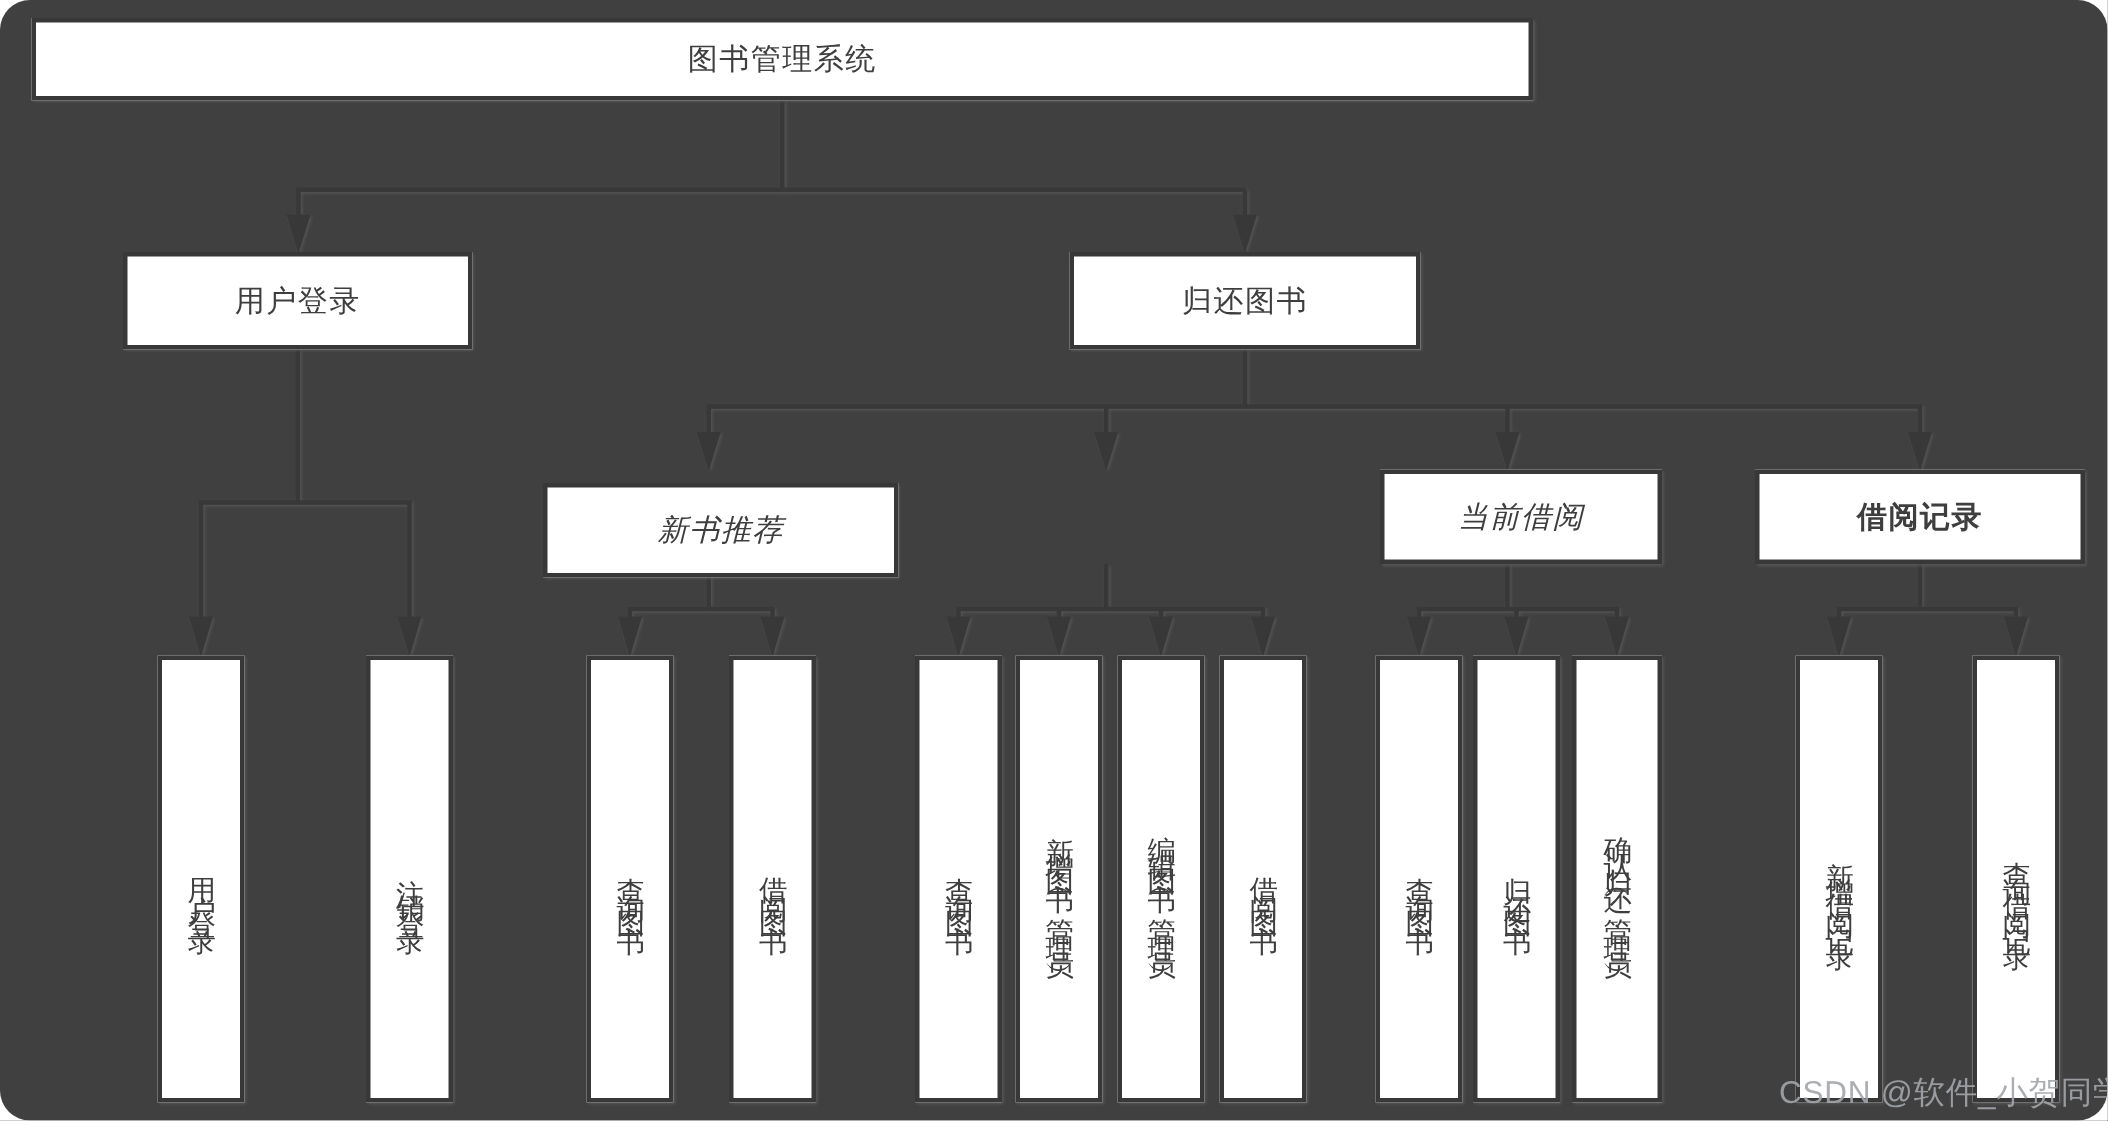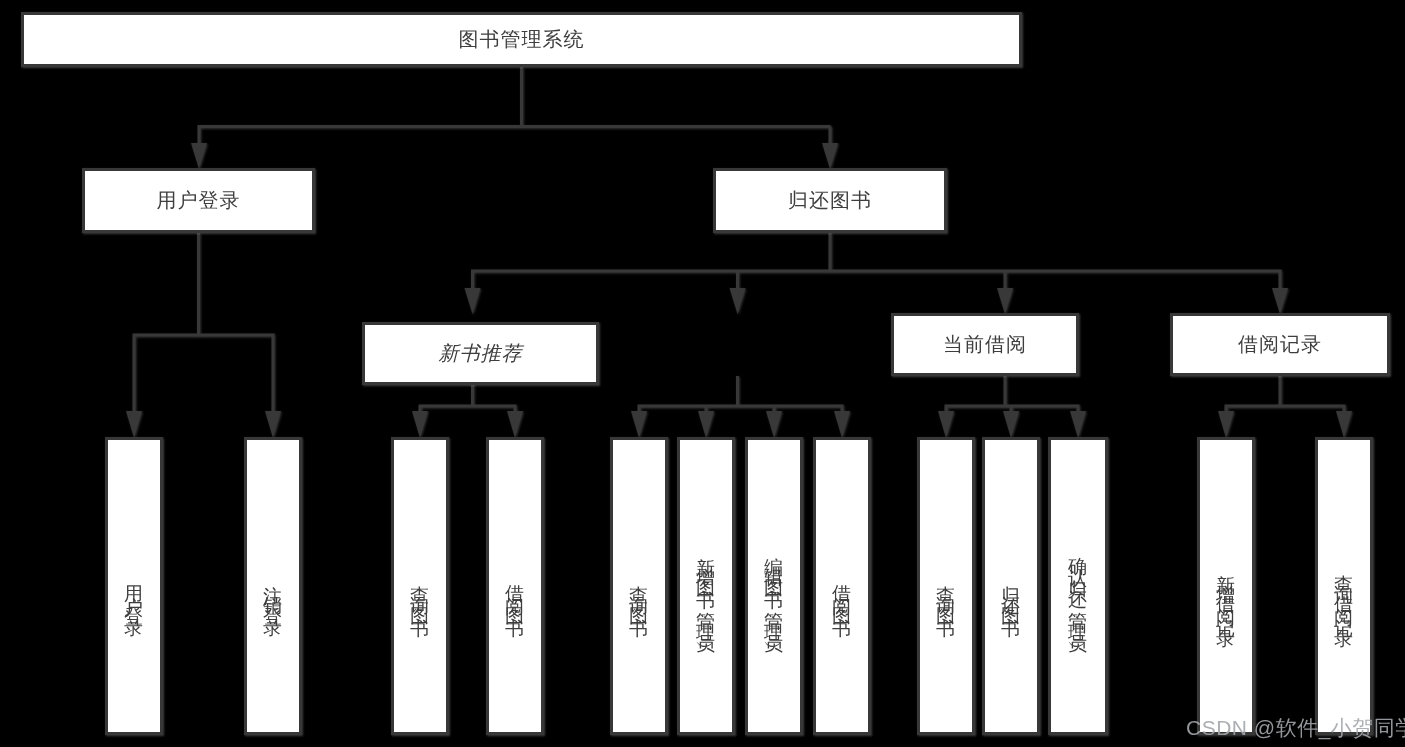--- a/index.html
+++ b/index.html
@@ -5,22 +5,23 @@
   html, body {
     margin: 0;
     padding: 0;
     background: #ffffff;
     font-family: "Liberation Sans", sans-serif;
   }
   #canvas {
     position: relative;
     width: 1405px;
     height: 747px;
-    background: #000000;
+    background: #404040;
     overflow: hidden;
+    border-radius: 20px;
   }
   #connectors {
     position: absolute;
     left: 0; top: 0;
     width: 1405px;
     height: 747px;
     filter: drop-shadow(1px 1px 1px rgba(110,110,110,0.45));
   }
   .node {
     position: absolute;
@@ -121,24 +122,24 @@
   <div class="node hbox" style="left:82px; top:168px; width:233px; height:65px;">
     <span>用户登录</span>
   </div>
   <div class="node hbox" style="left:713px; top:168px; width:234px; height:65px;">
     <span>归还图书</span>
   </div>
 
   <div class="node hbox" style="left:362px; top:322px; width:237px; height:63px;font-style:italic;">
     <span>新书推荐</span>
   </div>
-  <div class="node hbox" style="left:891px; top:313px; width:188px; height:63px;">
+  <div class="node hbox" style="left:920px; top:313px; width:188px; height:63px;font-style:italic;">
     <span>当前借阅</span>
   </div>
-  <div class="node hbox" style="left:1170px; top:313px; width:220px; height:63px;">
+  <div class="node hbox" style="left:1170px; top:313px; width:220px; height:63px;font-weight:bold;">
     <span>借阅记录</span>
   </div>
 
   <div class="node vbox" style="left:105px;">
     <span class="vlabel">用户登录</span>
   </div>
   <div class="node vbox" style="left:244px;">
     <span class="vlabel">注销登录</span>
   </div>
 

